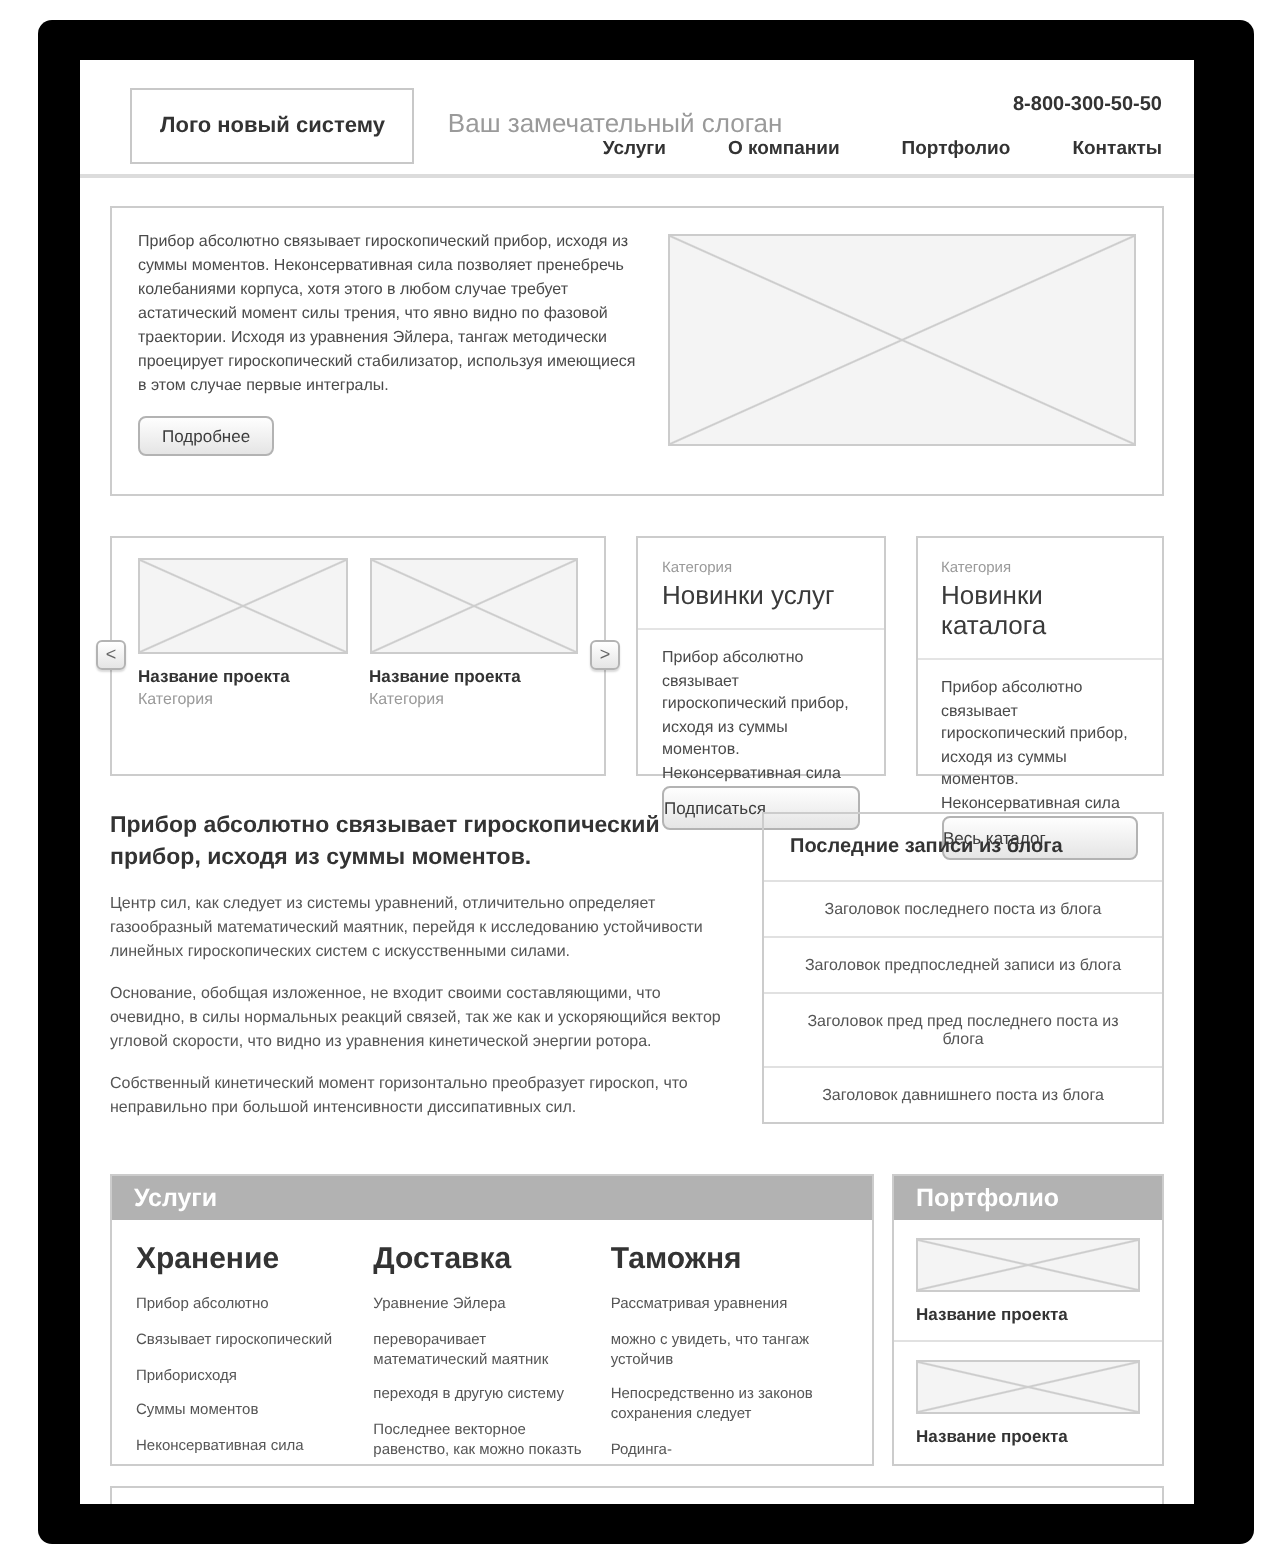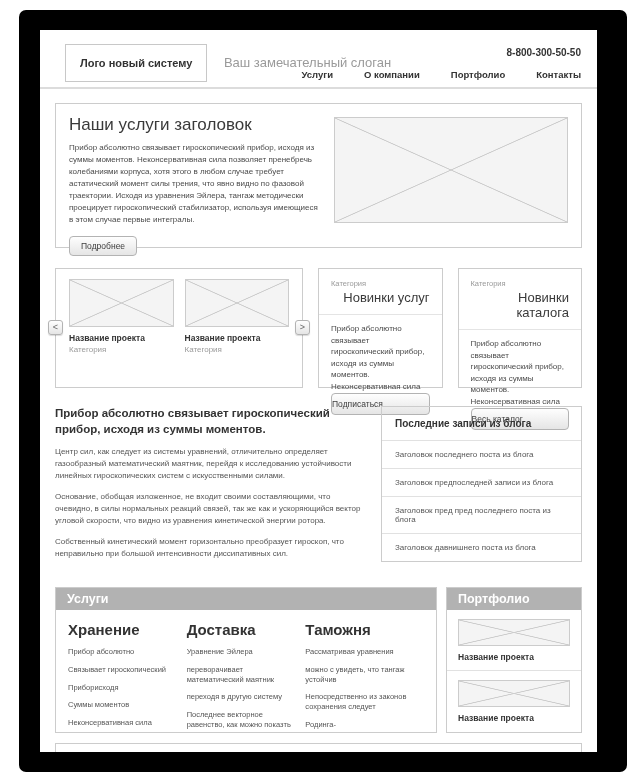--- a/index.html
+++ b/index.html
@@ -63,31 +63,31 @@
     border:1px solid #b3b3b3; border-radius:3px; background:linear-gradient(#fff,#e5e5e5);
     font-size:9px; line-height:13px; text-align:center; color:#666; cursor:pointer;
     box-shadow:0 1px 1px rgba(0,0,0,.15);
   }
   .arrow-prev { left:-8px; }
   .arrow-next { right:-8px; }
   .panel-news { flex:1; padding:10px 12px; display:flex; flex-direction:column; }
   .cat-label { color:#9a9a9a; font-size:7.5px; }
   .news-title {
     font-size:13px; font-weight:normal; color:#3a3a3a;
-    margin:2px -12px 8px; padding:0 12px 9px; border-bottom:1px solid #e4e4e4;text-align:right;
+    margin:2px -12px 8px; padding:0 12px 9px; border-bottom:1px solid #e4e4e4;
   }
   .news-text { font-size:8px; line-height:1.45; color:#4a4a4a; margin:0; flex:1; }
   
   .mid { display:flex; margin:18px 15px 0; gap:14px; }
   .mid-left { width:312px; flex:none; }
   .about-title { font-size:11.5px; font-weight:bold; color:#333; margin:0 0 9px; line-height:1.35; }
   .about-p { font-size:8px; color:#555; line-height:1.5; margin:0 0 9px; }
   .blog { flex:1; border:1px solid #ccc; align-self:flex-start; }
   .blog-head { font-weight:bold; font-size:10px; padding:11px 13px; }
-  .blog-row { border-top:1px solid #e1e1e1; padding:9px 13px; font-size:8px; color:#555; cursor:pointer; }
+  .blog-row { border-top:1px solid #e1e1e1; padding:9px 13px; font-size:8px; color:#555; cursor:pointer;text-align:center; }
   
   .bottom { display:flex; margin:18px 15px 0; gap:9px; height:146px; }
   .bigbox { border:1px solid #ccc; overflow:hidden; background:#fff; }
   .box-services { width:382px; flex:none; }
   .box-portfolio { flex:1; }
   .bar { background:#b2b2b2; color:#fff; font-weight:bold; font-size:12.5px; padding:4px 11px; }
   .svc-cols { display:flex; padding:11px 12px; }
   .svc-col { width:123px; padding-right:12px; }
   .svc-col h4 { font-size:15px; margin:0 0 9px; color:#333; }
   .svc-col ul { list-style:none; margin:0; padding:0; }
@@ -115,21 +115,20 @@
       <div class="nav">
         <a>Услуги</a>
         <a>О компании</a>
         <a>Портфолио</a>
         <a>Контакты</a>
       </div>
     </div>
 
     <div class="hero">
       <div class="hero-left">
-        <h1 class="hero-title">Наши услуги заголовок</h1>
         <p class="hero-text">Прибор абсолютно связывает гироскопический прибор, исходя из суммы моментов. Неконсервативная сила позволяет пренебречь колебаниями корпуса, хотя этого в любом случае требует астатический момент силы трения, что явно видно по фазовой траектории. Исходя из уравнения Эйлера, тангаж методически проецирует гироскопический стабилизатор, используя имеющиеся в этом случае первые интегралы.</p>
         <span class="btn">Подробнее</span>
       </div>
       <div class="ph hero-ph"></div>
     </div>
 
     <div class="band">
 
       <div class="panel panel-projects">
         <div class="proj-row">

